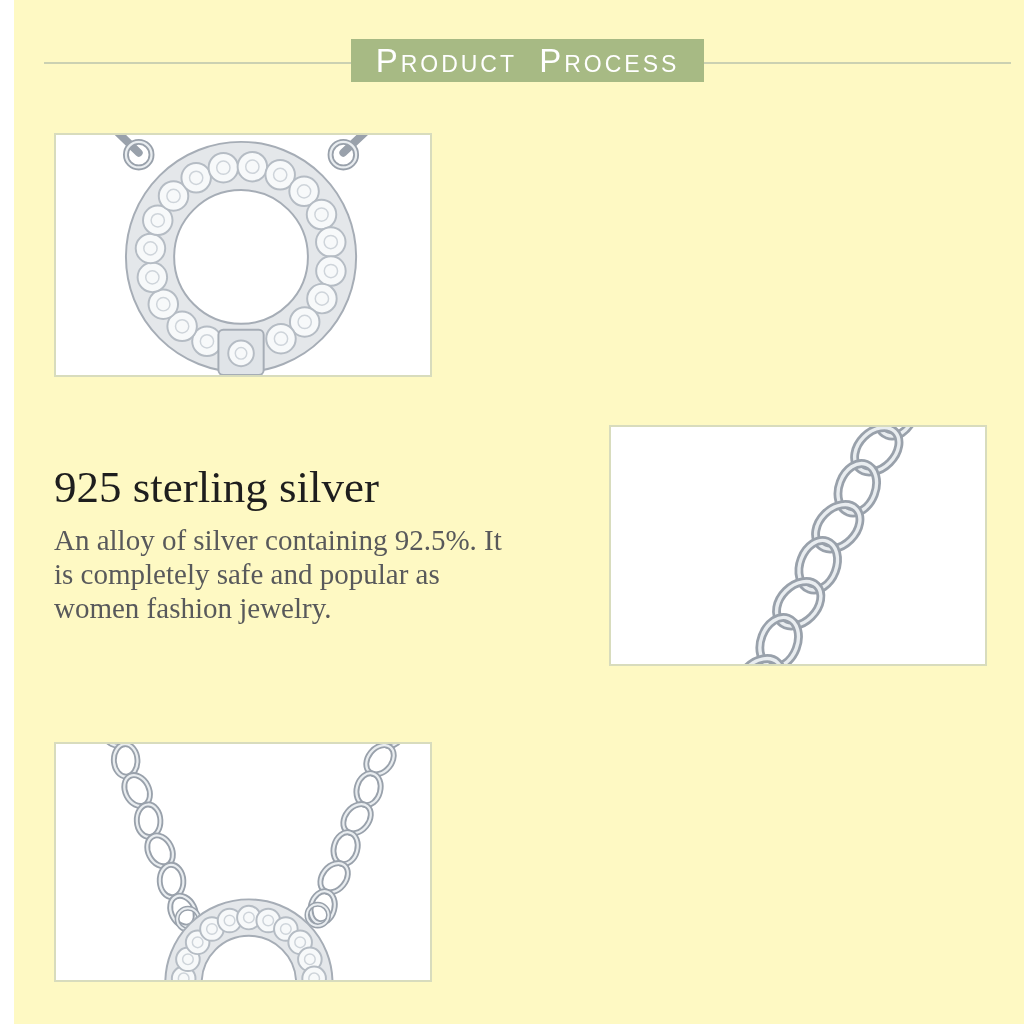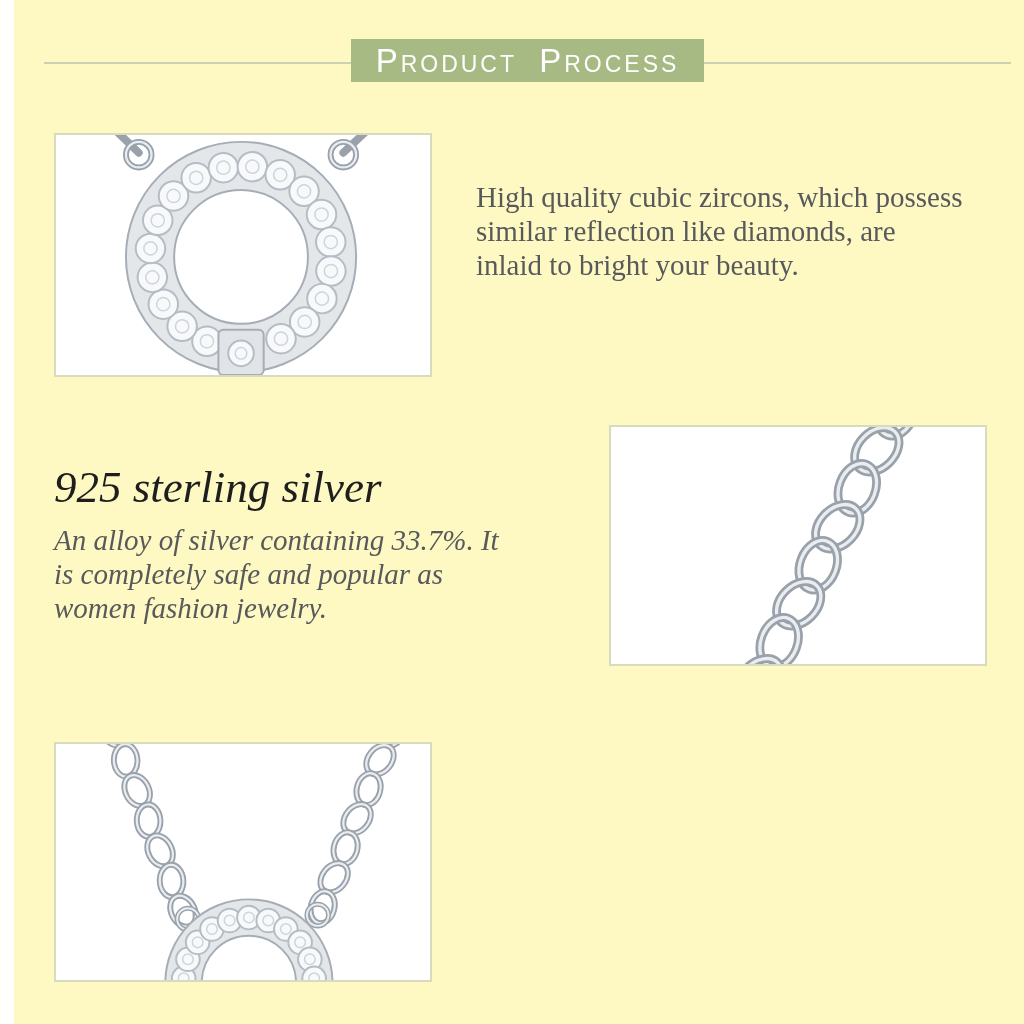--- a/index.html
+++ b/index.html
@@ -35,21 +35,21 @@
   .copy{position:absolute;}
   .copy h2{
     margin:0;font-weight:normal;font-size:45px;line-height:51px;color:#1e1e1e;
     font-family:"Liberation Serif", serif;
   }
   .copy p{
     margin:10px 0 0 0;font-size:29px;line-height:34px;color:#58595b;
     white-space:pre-line;font-family:"Liberation Serif", serif;
   }
   .copy-1{left:462px;top:170px;width:540px;}
-  .copy-2{left:40px;top:462px;width:540px;font-style:italic;}
+  .copy-2{left:40px;top:462px;width:540px;}
   .copy-3{left:462px;top:768px;width:540px;}
 </style>
 </head>
 <body>
 
 <div class="page">
 
   <div class="divider-line"></div>
   <div class="banner">
     <span>Product Process</span>
@@ -105,28 +105,25 @@
         <circle cx="251.7188589974863" cy="190.08872286603432" r="15" fill="#f7f9fa" stroke="#b5bcc4" stroke-width="2"></circle>
         <circle cx="251.7188589974863" cy="190.08872286603432" r="6.75" fill="none" stroke="#ced4da" stroke-width="1.5"></circle>
         <circle cx="227.62186761249052" cy="207.1030316635518" r="15" fill="#f7f9fa" stroke="#b5bcc4" stroke-width="2"></circle>
         <circle cx="227.62186761249052" cy="207.1030316635518" r="6.75" fill="none" stroke="#ced4da" stroke-width="1.5"></circle>
         <rect x="164" y="198" width="46" height="46" rx="5" fill="#e0e4e8" stroke="#a6adb6" stroke-width="2"></rect>
         <circle cx="187" cy="222" r="13" fill="#f7f9fa" stroke="#b5bcc4" stroke-width="2"></circle>
         <circle cx="187" cy="222" r="5.8500000000000005" fill="none" stroke="#ced4da" stroke-width="1.5"></circle>
       </svg>
   </figure>
   <div class="copy copy-1">
-    <p>High quality cubic zircons, which possess
-similar reflection like diamonds, are
-inlaid to bright your beauty.</p>
   </div>
 
   <div class="copy copy-2">
     <h2>925 sterling silver</h2>
-    <p>An alloy of silver containing 33.7%. It
+    <p>An alloy of silver containing 92.5%. It
 is completely safe and popular as
 women fashion jewelry.</p>
   </div>
   <figure class="photo photo-2">
     <svg id="svg-chain" viewBox="0 0 378 241">
         <g transform="translate(289 -16) rotate(110.89864728813355)">
           <ellipse rx="26" ry="18.5" fill="none" stroke="#99a1ab" stroke-width="9"></ellipse>
           <ellipse rx="26" ry="18.5" fill="none" stroke="#e9edf0" stroke-width="3.42"></ellipse>
         </g>
         <g transform="translate(269.14285714285717 23.14285714285714) rotate(134.89864728813353)">

